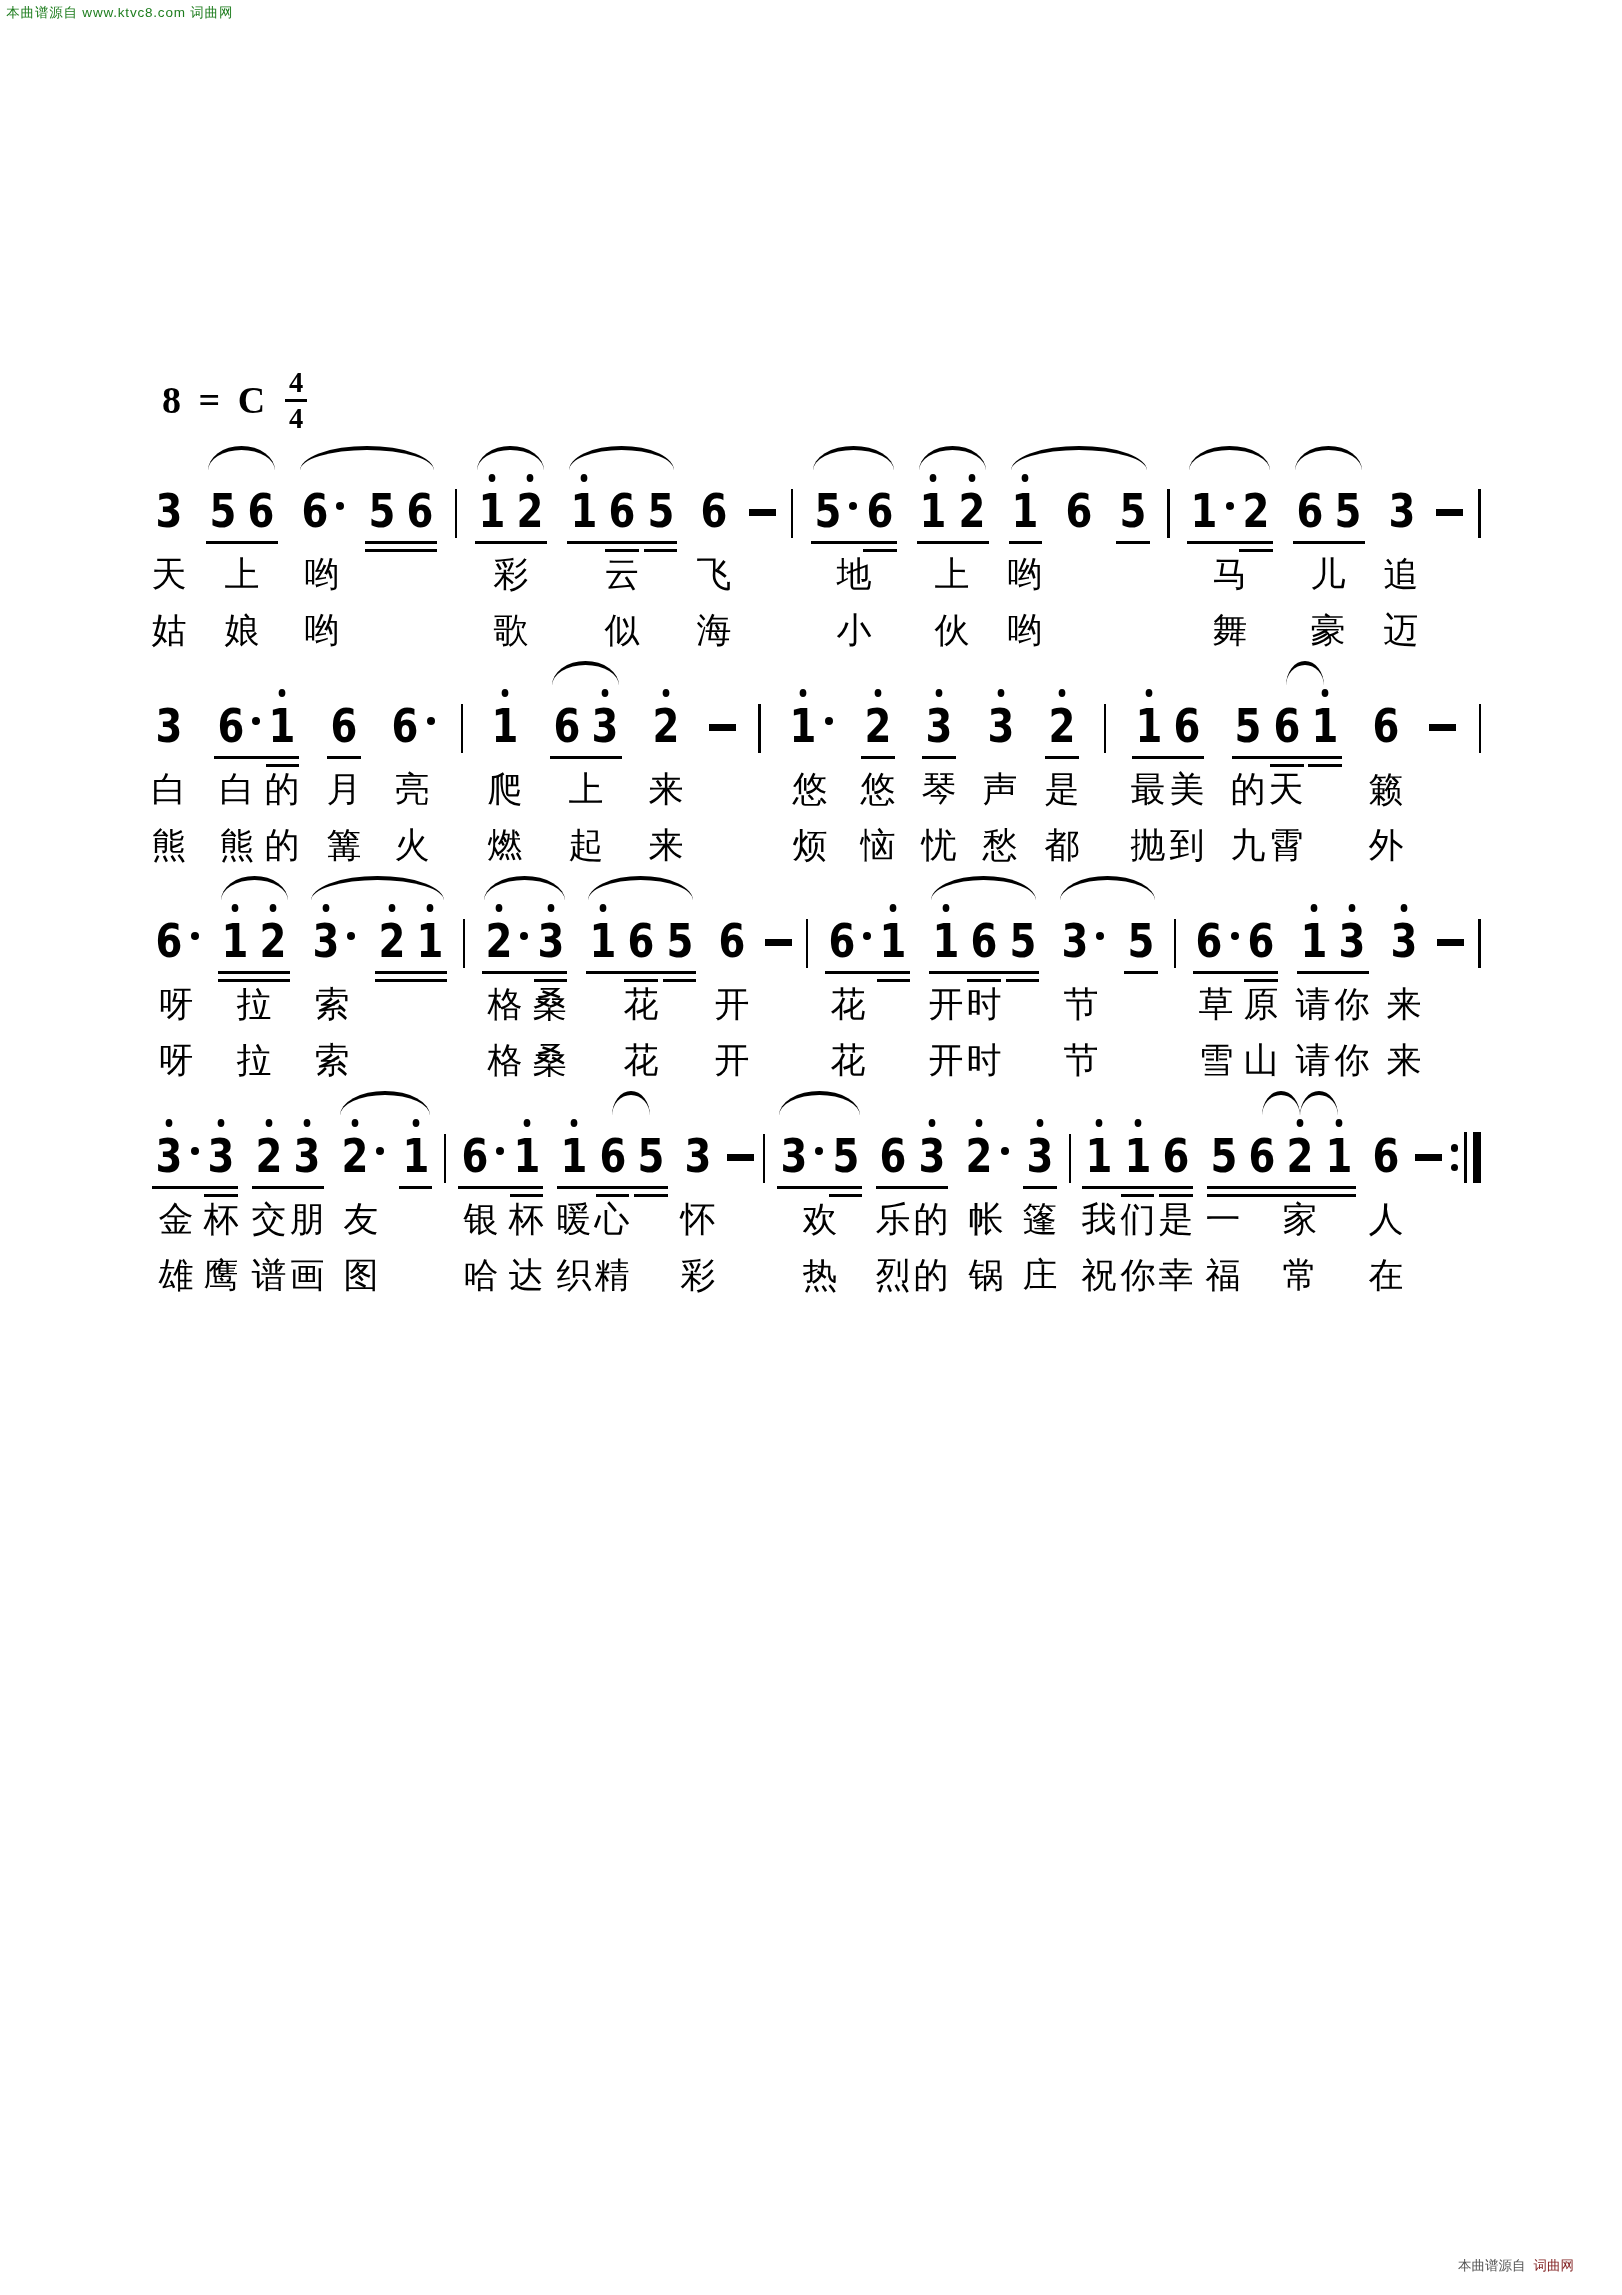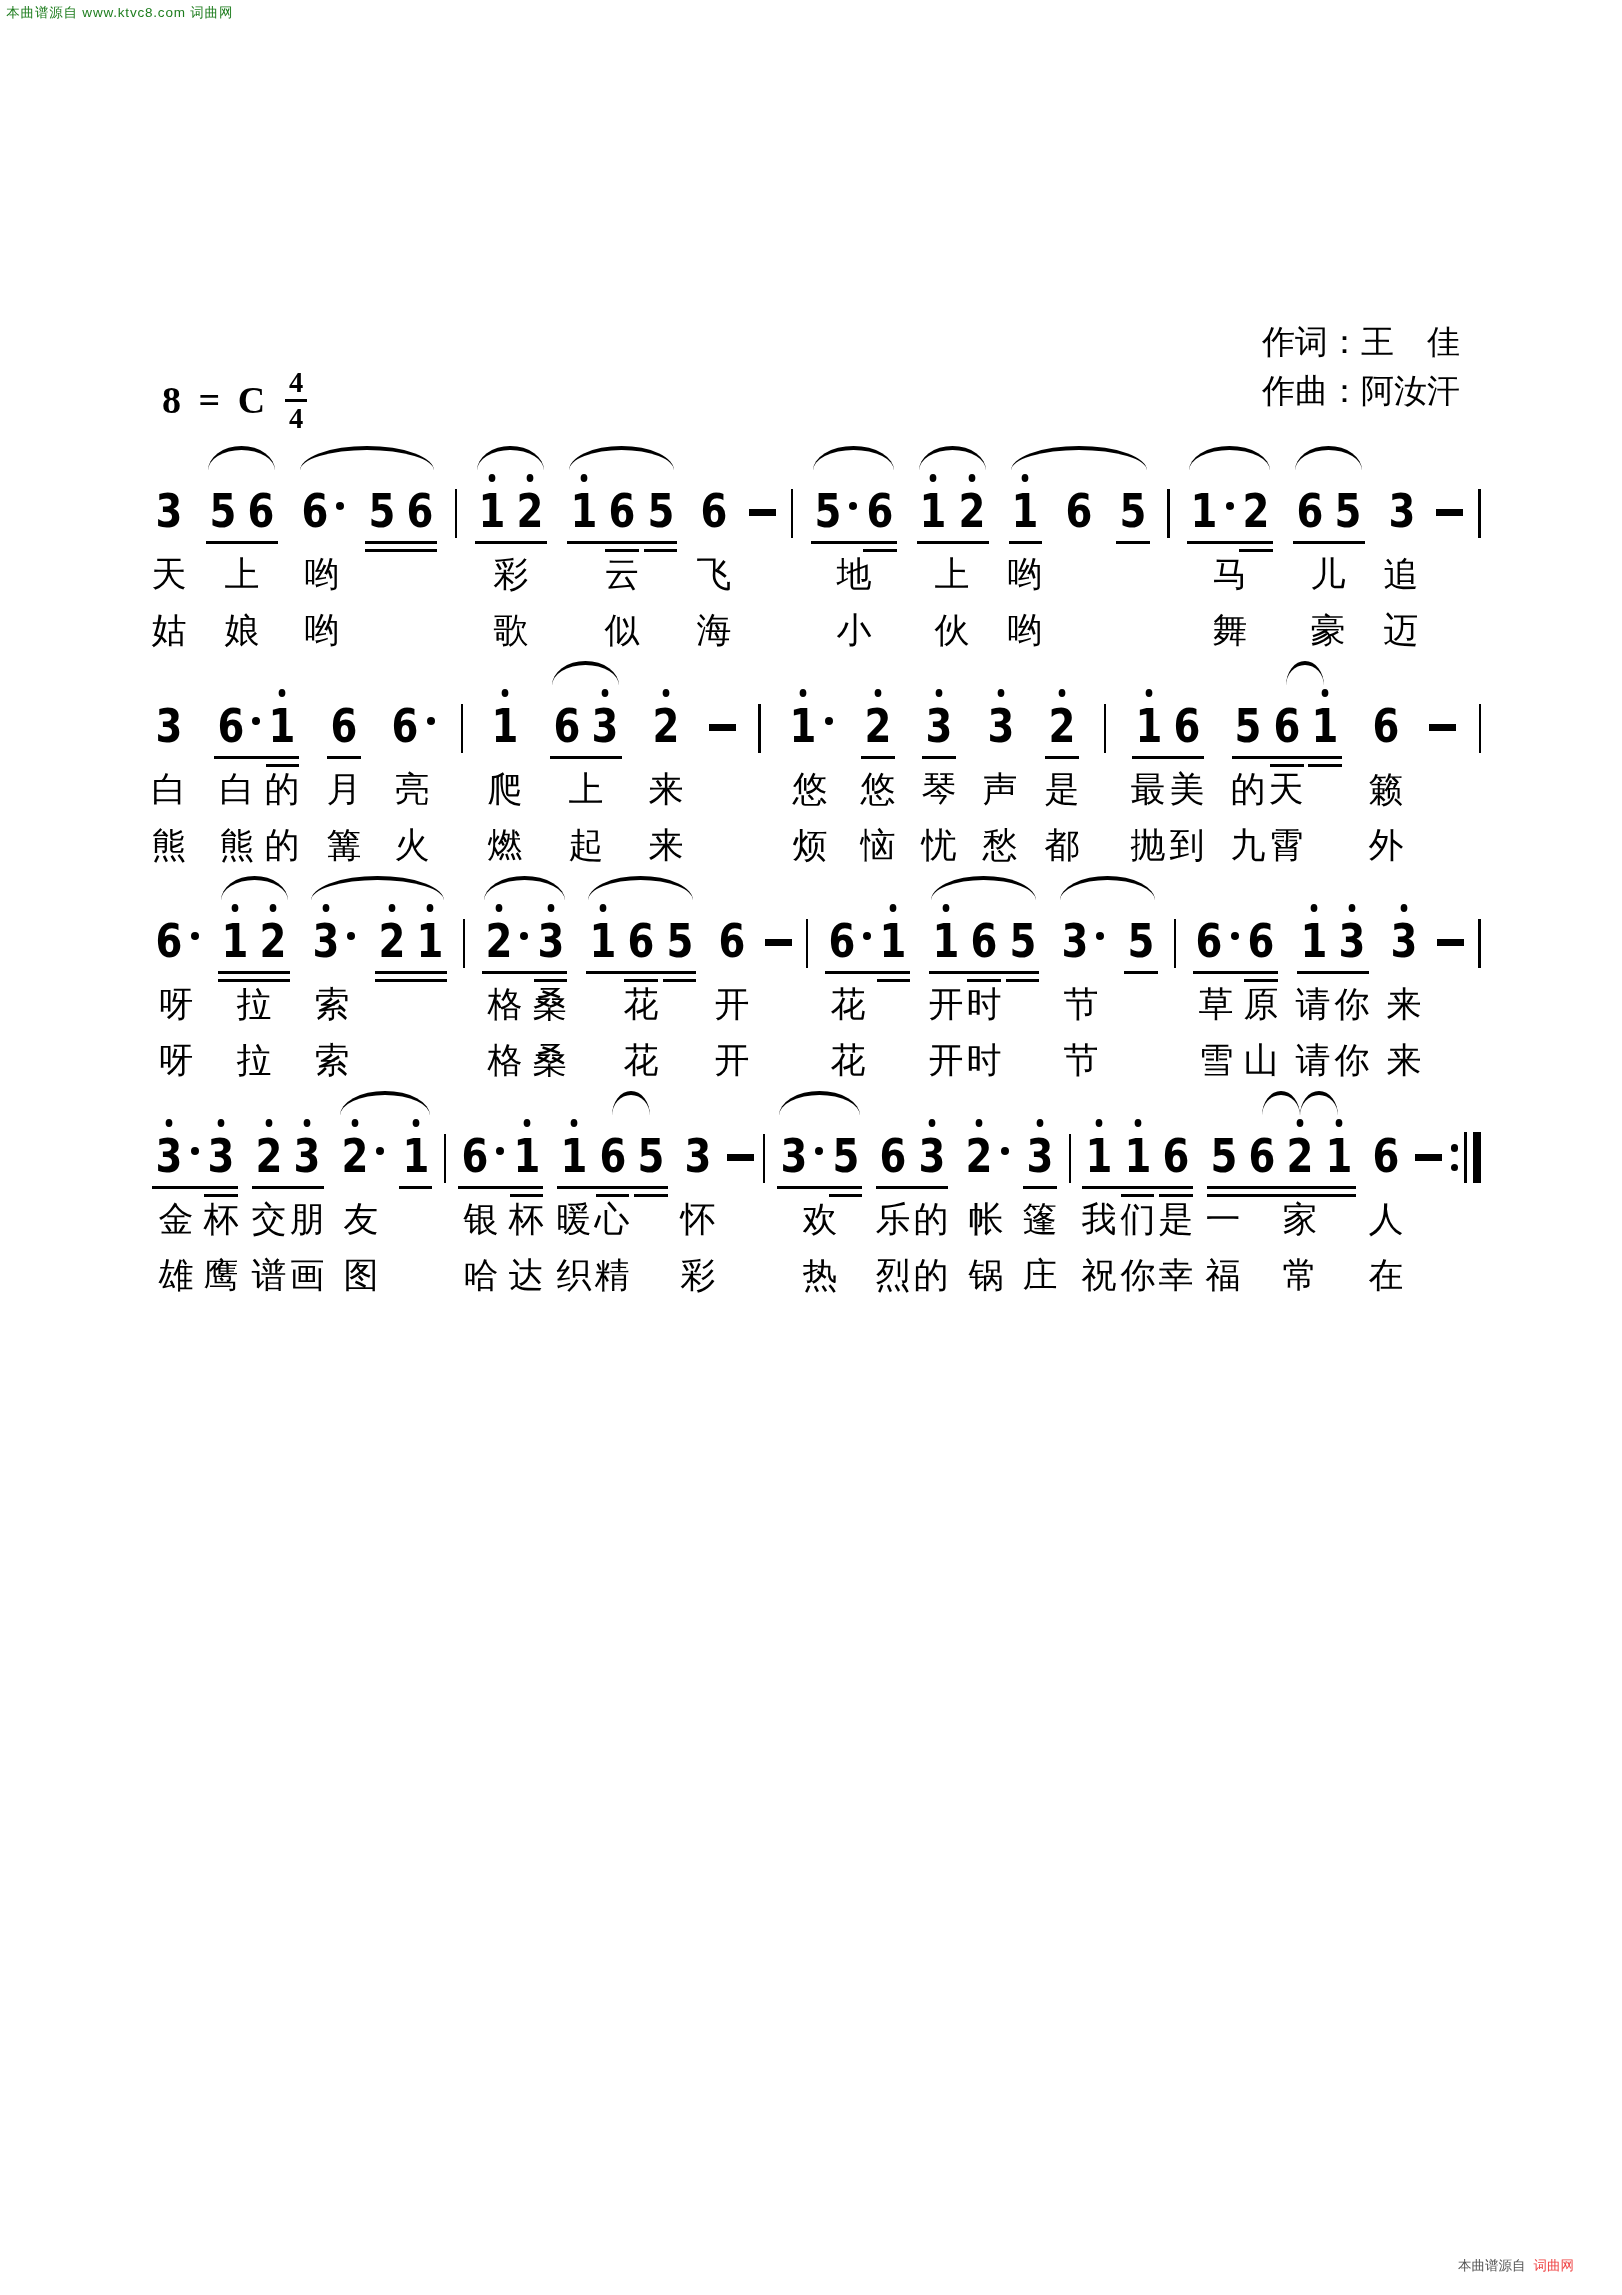--- a/index.html
+++ b/index.html
@@ -37,33 +37,29 @@
   .rdots{display:flex;flex-direction:column;gap:12px;}
   .rdots i{display:block;width:7.1px;height:7.1px;border-radius:50%;background:#000;}
   .thin{width:2.4px;height:51px;background:#000;}
   .thick{width:8px;height:51px;background:#000;}
   .slur{position:absolute;top:-41px;height:20.6px;border-top:4px solid #000;
         border-radius:50% 50% 0 0/100% 100% 0 0;}
   .lyric-row{position:absolute;left:0;width:100%;height:41px;}
   .syl{position:absolute;top:0;transform:translateX(-50%);font:35px/40px "Liberation Serif",serif;white-space:nowrap;}
 
   .wm-bottom{position:absolute;right:48px;bottom:20.6px;font:13.5px/17.4px "Liberation Sans",sans-serif;color:#555;}
-  .wm-link{color:#ef4444;margin-left:8px;text-decoration:none;cursor:pointer;}
+  .wm-link{color:#7f1d1d;margin-left:8px;text-decoration:none;cursor:pointer;}
 </style>
 </head>
 <body>
 
 <div class="page">
   <div class="wm-top">本曲谱源自 www.ktvc8.com 词曲网</div>
 
 
-  <div class="credits">
-    <div>作词：王　佳</div>
-    <div>作曲：阿汝汗</div>
-  </div>
 
   <div class="keysig">
     <span class="tonic">8 = C</span>
     <span class="meter">
       <span class="num">4</span>
       <span class="den">4</span>
     </span>
   </div>
 
   <div id="score">

